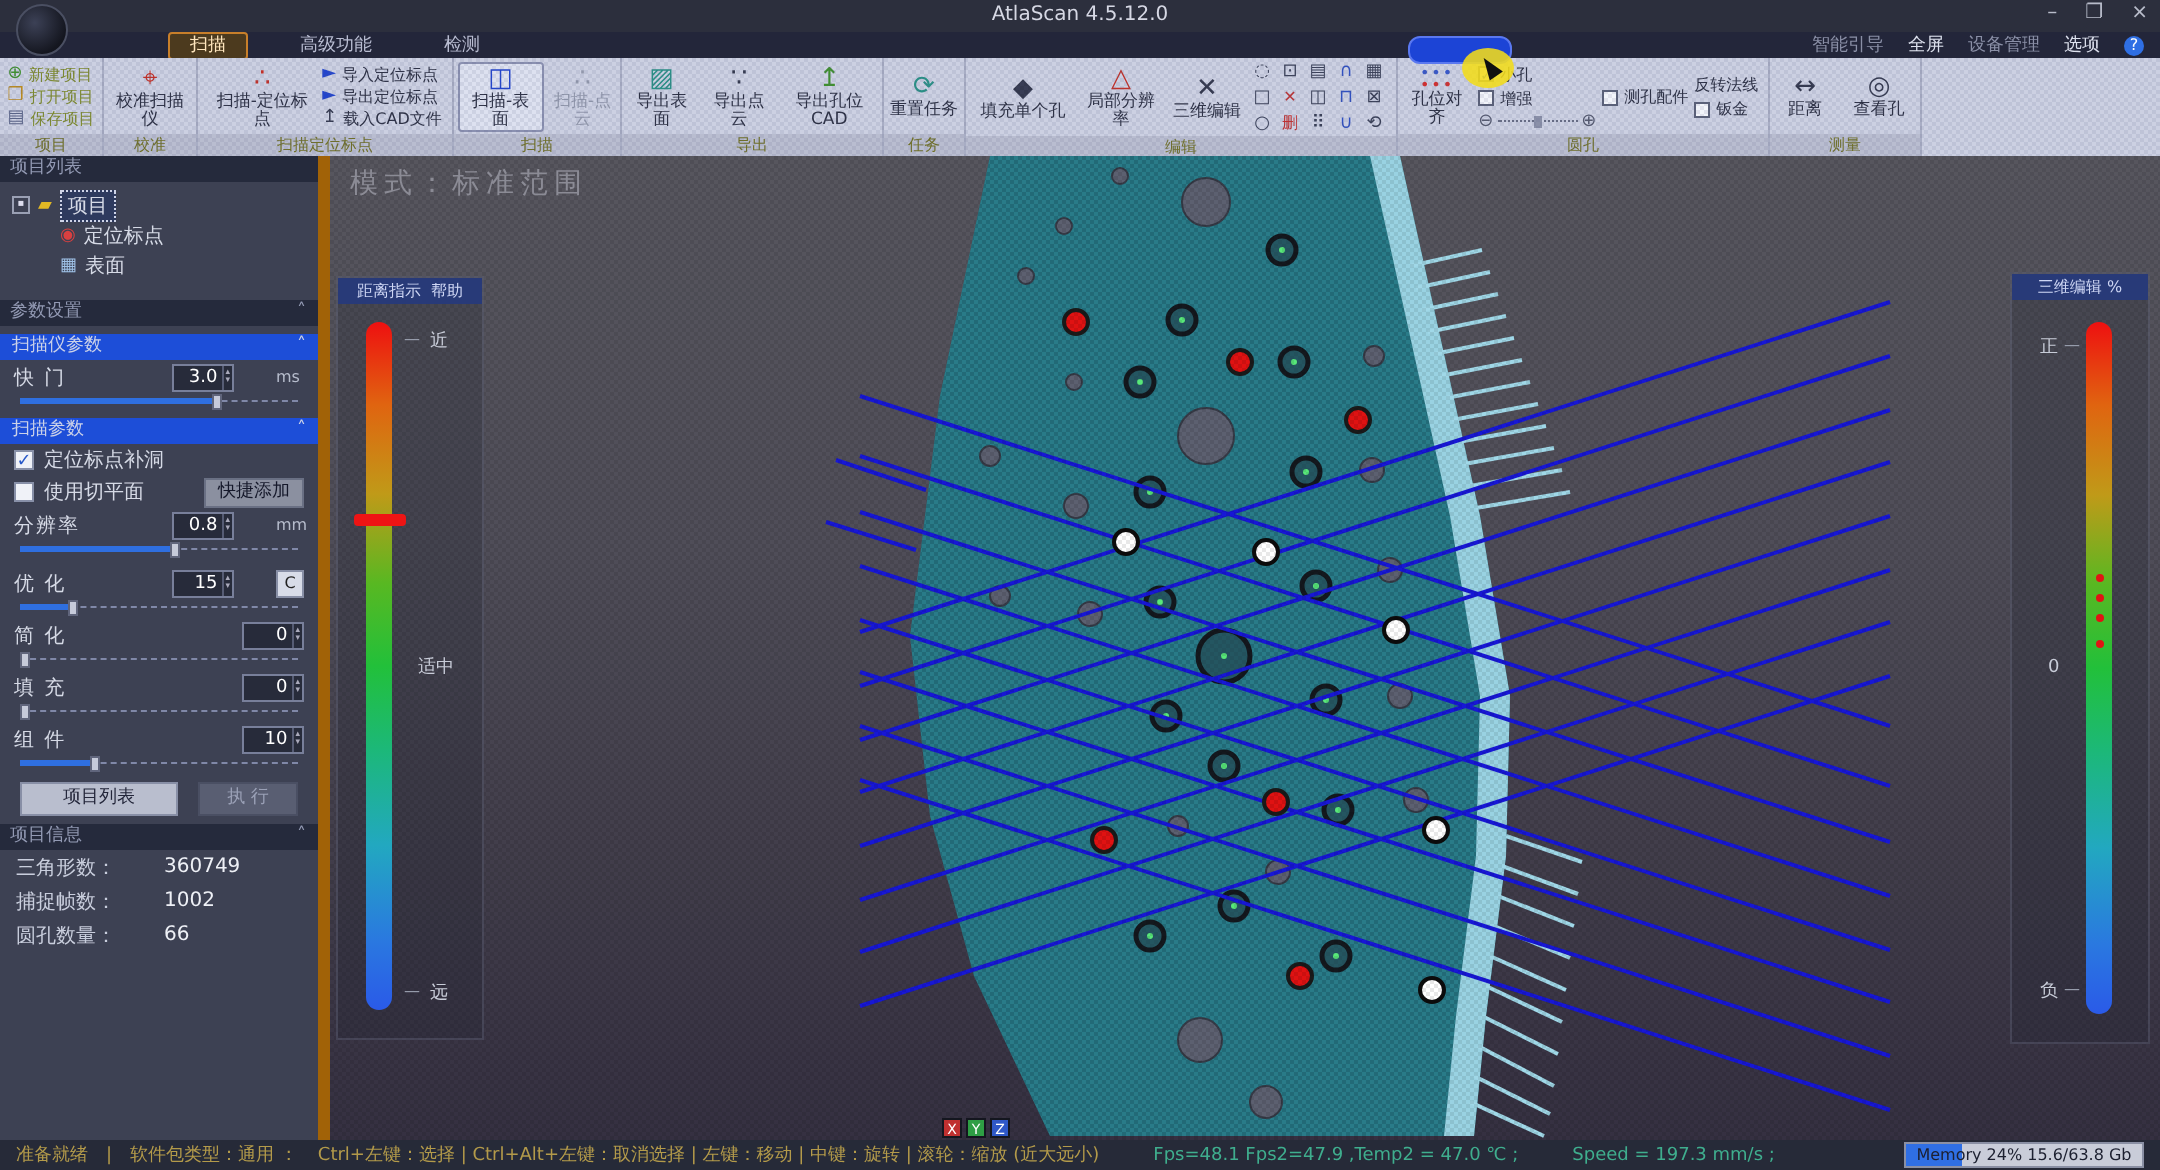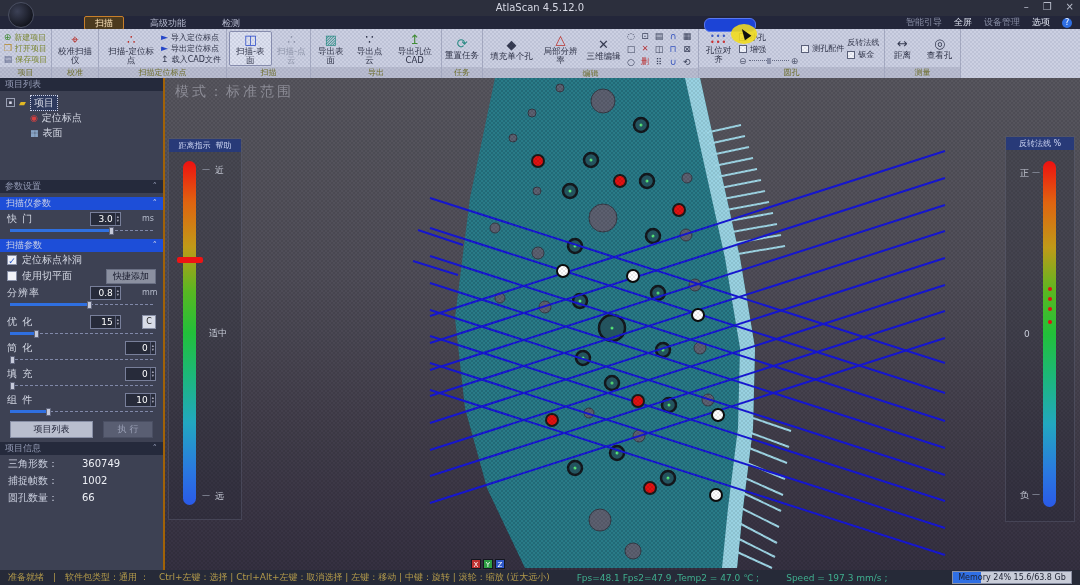--- a/index.html
+++ b/index.html
@@ -45,21 +45,21 @@
   .dots{display:flex;flex-direction:column;line-height:6px;font-size:8px;letter-spacing:1px;text-align:center;}
   .dots .t{color:#3858c8;} .dots .b{color:#d03030;}
   .mini-slider{display:flex;align-items:center;gap:2px;font-size:9px;color:#555a70;}
   .mtrack{width:40px;border-top:1px dotted #666c84;position:relative;height:1px;}
   .mthumb{position:absolute;left:45%;top:-3px;width:4px;height:6px;background:#8a90a8;}
   
   .cursor-pill{position:absolute;left:704px;top:18px;width:50px;height:12px;background:#1c44d6;border:1px solid #5a78f0;border-radius:6px;z-index:7;}
   .cursor-blob{position:absolute;left:731px;top:24px;width:26px;height:20px;background:rgba(242,220,26,.88);border-radius:50%;z-index:8;}
   .cursor-arrow{position:absolute;left:741px;top:28px;width:0;height:0;border-style:solid;border-width:0 4px 11px 4px;border-color:transparent transparent #101010 transparent;transform:rotate(-35deg);z-index:9;}
   
-  .sidebar{position:absolute;top:78px;left:0;width:165px;bottom:15px;background:#3d4153;border-right:2px solid #a16207;color:#d6dae6;box-sizing:border-box;}
+  .sidebar{position:absolute;top:78px;left:0;width:165px;bottom:15px;background:#3d4153;border-right:6px solid #a16207;color:#d6dae6;box-sizing:border-box;}
   .shead{height:13px;background:#252a3c;color:#939ab4;font-size:9px;line-height:13px;padding-left:5px;display:flex;justify-content:space-between;padding-right:6px;}
   .subhead{height:13px;background:#1d4ed8;color:#ccd2e8;font-size:9px;line-height:13px;padding:0 6px;display:flex;justify-content:space-between;margin-top:4px;}
   .tree{padding:4px 0 10px 6px;}
   .trow{display:flex;align-items:center;gap:4px;height:15px;font-size:10px;}
   .texp{width:7px;height:7px;border:1px solid #9aa0b4;font-size:5px;line-height:6px;text-align:center;color:#dde;}
   .tico{font-size:9px;}
   .tico.gold{color:#e2b824;} .tico.redt{color:#d84040;} .tico.bluet{color:#9fc2e8;}
   .tsel{border:1px dotted #cfd4e8;background:#2e3a5e;padding:0 3px;}
   .lvl1{margin-left:24px;}
   .prow{display:flex;align-items:center;height:17px;padding:0 7px;gap:21px;font-size:10px;}
@@ -350,21 +350,21 @@
       <div class="trow lvl1">
         <span class="tico redt">◉</span>
         <span>定位标点</span>
       </div>
       <div class="trow lvl1">
         <span class="tico bluet">▦</span>
         <span>表面</span>
       </div>
     </div>
 
-    <div class="shead" style="margin-top:30px">
+    <div class="shead" style="">
       <span>参数设置</span>
         <span>˄</span>
     </div>
 
     <div class="subhead">
       <span>扫描仪参数</span>
         <span>˄</span>
     </div>
     <div class="prow">
       <span class="plabel">快 门</span>
@@ -630,21 +630,21 @@
       <div class="gbar"></div>
       <span class="gtick" style="left:33px;top:26px">—</span>
       <span class="glabel" style="left:46px;top:25px">近</span>
       <span class="glabel" style="left:40px;top:188px">适中</span>
       <span class="gtick" style="left:33px;top:352px">—</span>
       <span class="glabel" style="left:46px;top:351px">远</span>
       <div class="dmark"></div>
     </div>
 
     <div class="vpanel rpanel">
-      <div class="phead"><span>反转法线 %</span></div>
+      <div class="phead"><span>三维编辑 %</span></div>
       <div class="gbar"></div>
       <span class="glabel" style="left:14px;top:30px">正</span>
       <span class="gtick" style="left:26px;top:31px">—</span>
       <span class="glabel" style="left:18px;top:192px">0</span>
       <span class="glabel" style="left:14px;top:352px">负</span>
       <span class="gtick" style="left:26px;top:353px">—</span>
       <span class="rdot" style="top:150px"></span>
       <span class="rdot" style="top:160px"></span>
       <span class="rdot" style="top:170px"></span>
       <span class="rdot" style="top:183px"></span>

